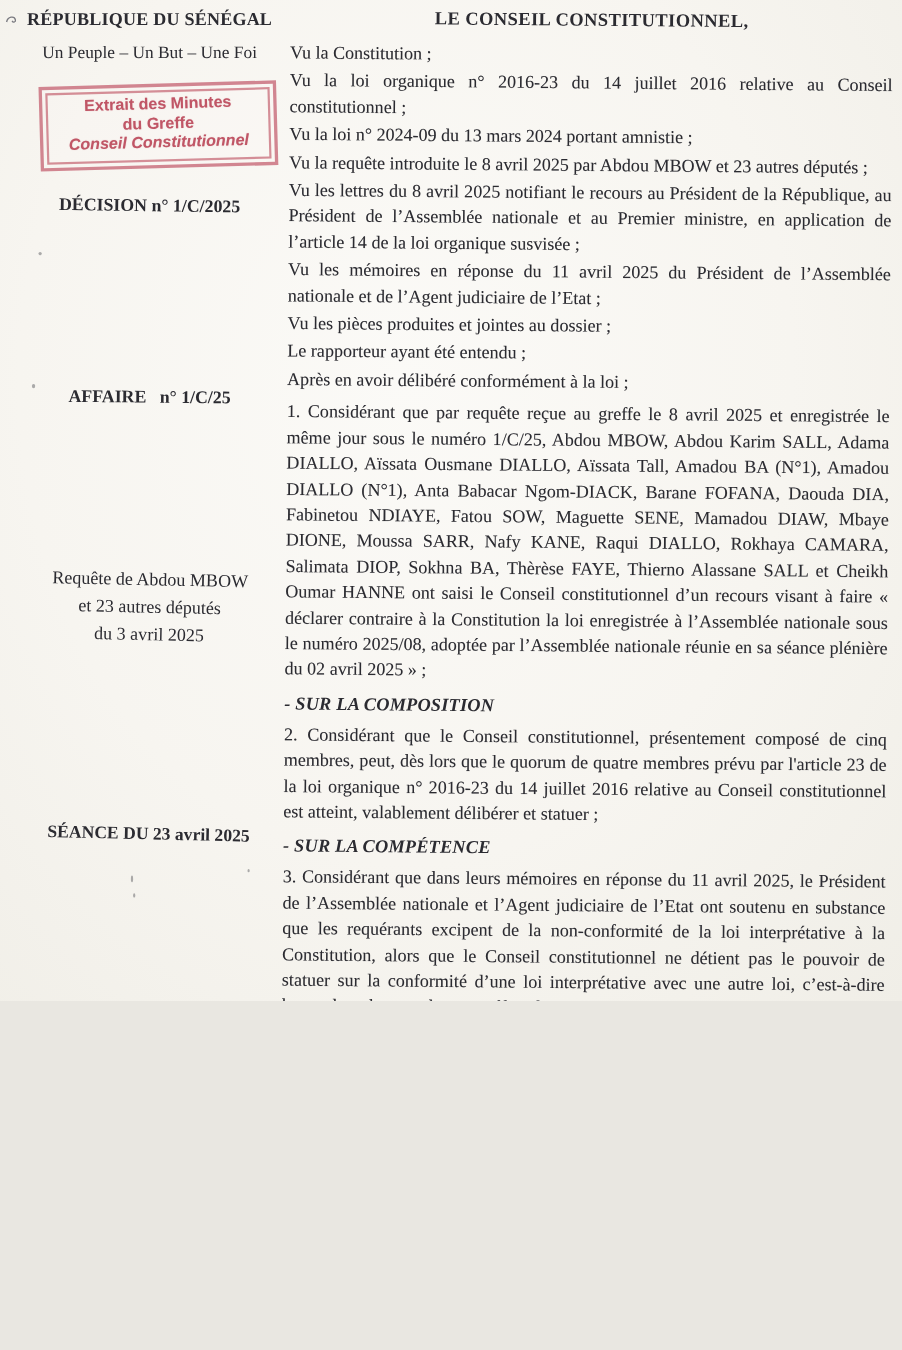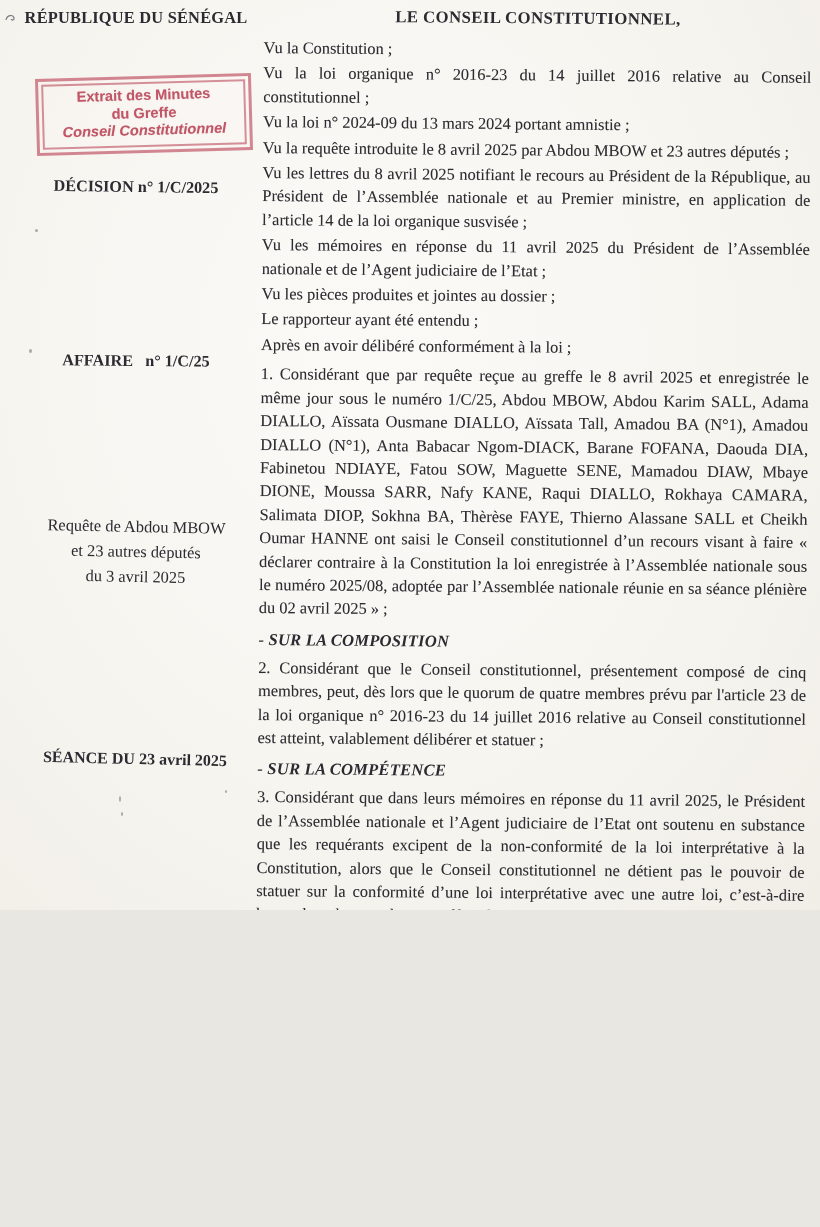--- a/index.html
+++ b/index.html
@@ -76,20 +76,21 @@
   .artifact-curl { position:absolute; left:4px; top:8px; }
   .signatures { position:absolute; left:95px; top:1138px; }
 </style>
 </head>
 <body>
 
 <div class="page">
 
   <div class="left-col">
     <div class="country">RÉPUBLIQUE DU SÉNÉGAL</div>
+    <div class="motto">Un Peuple – Un But – Une Foi</div>
 
     <div class="stamp">
       <div class="stamp-inner">
         <div>Extrait des Minutes</div>
         <div>du Greffe</div>
         <div class="stamp-line3">Conseil Constitutionnel</div>
       </div>
     </div>
 
     <div class="decision-no">DÉCISION n° 1/C/2025</div>

